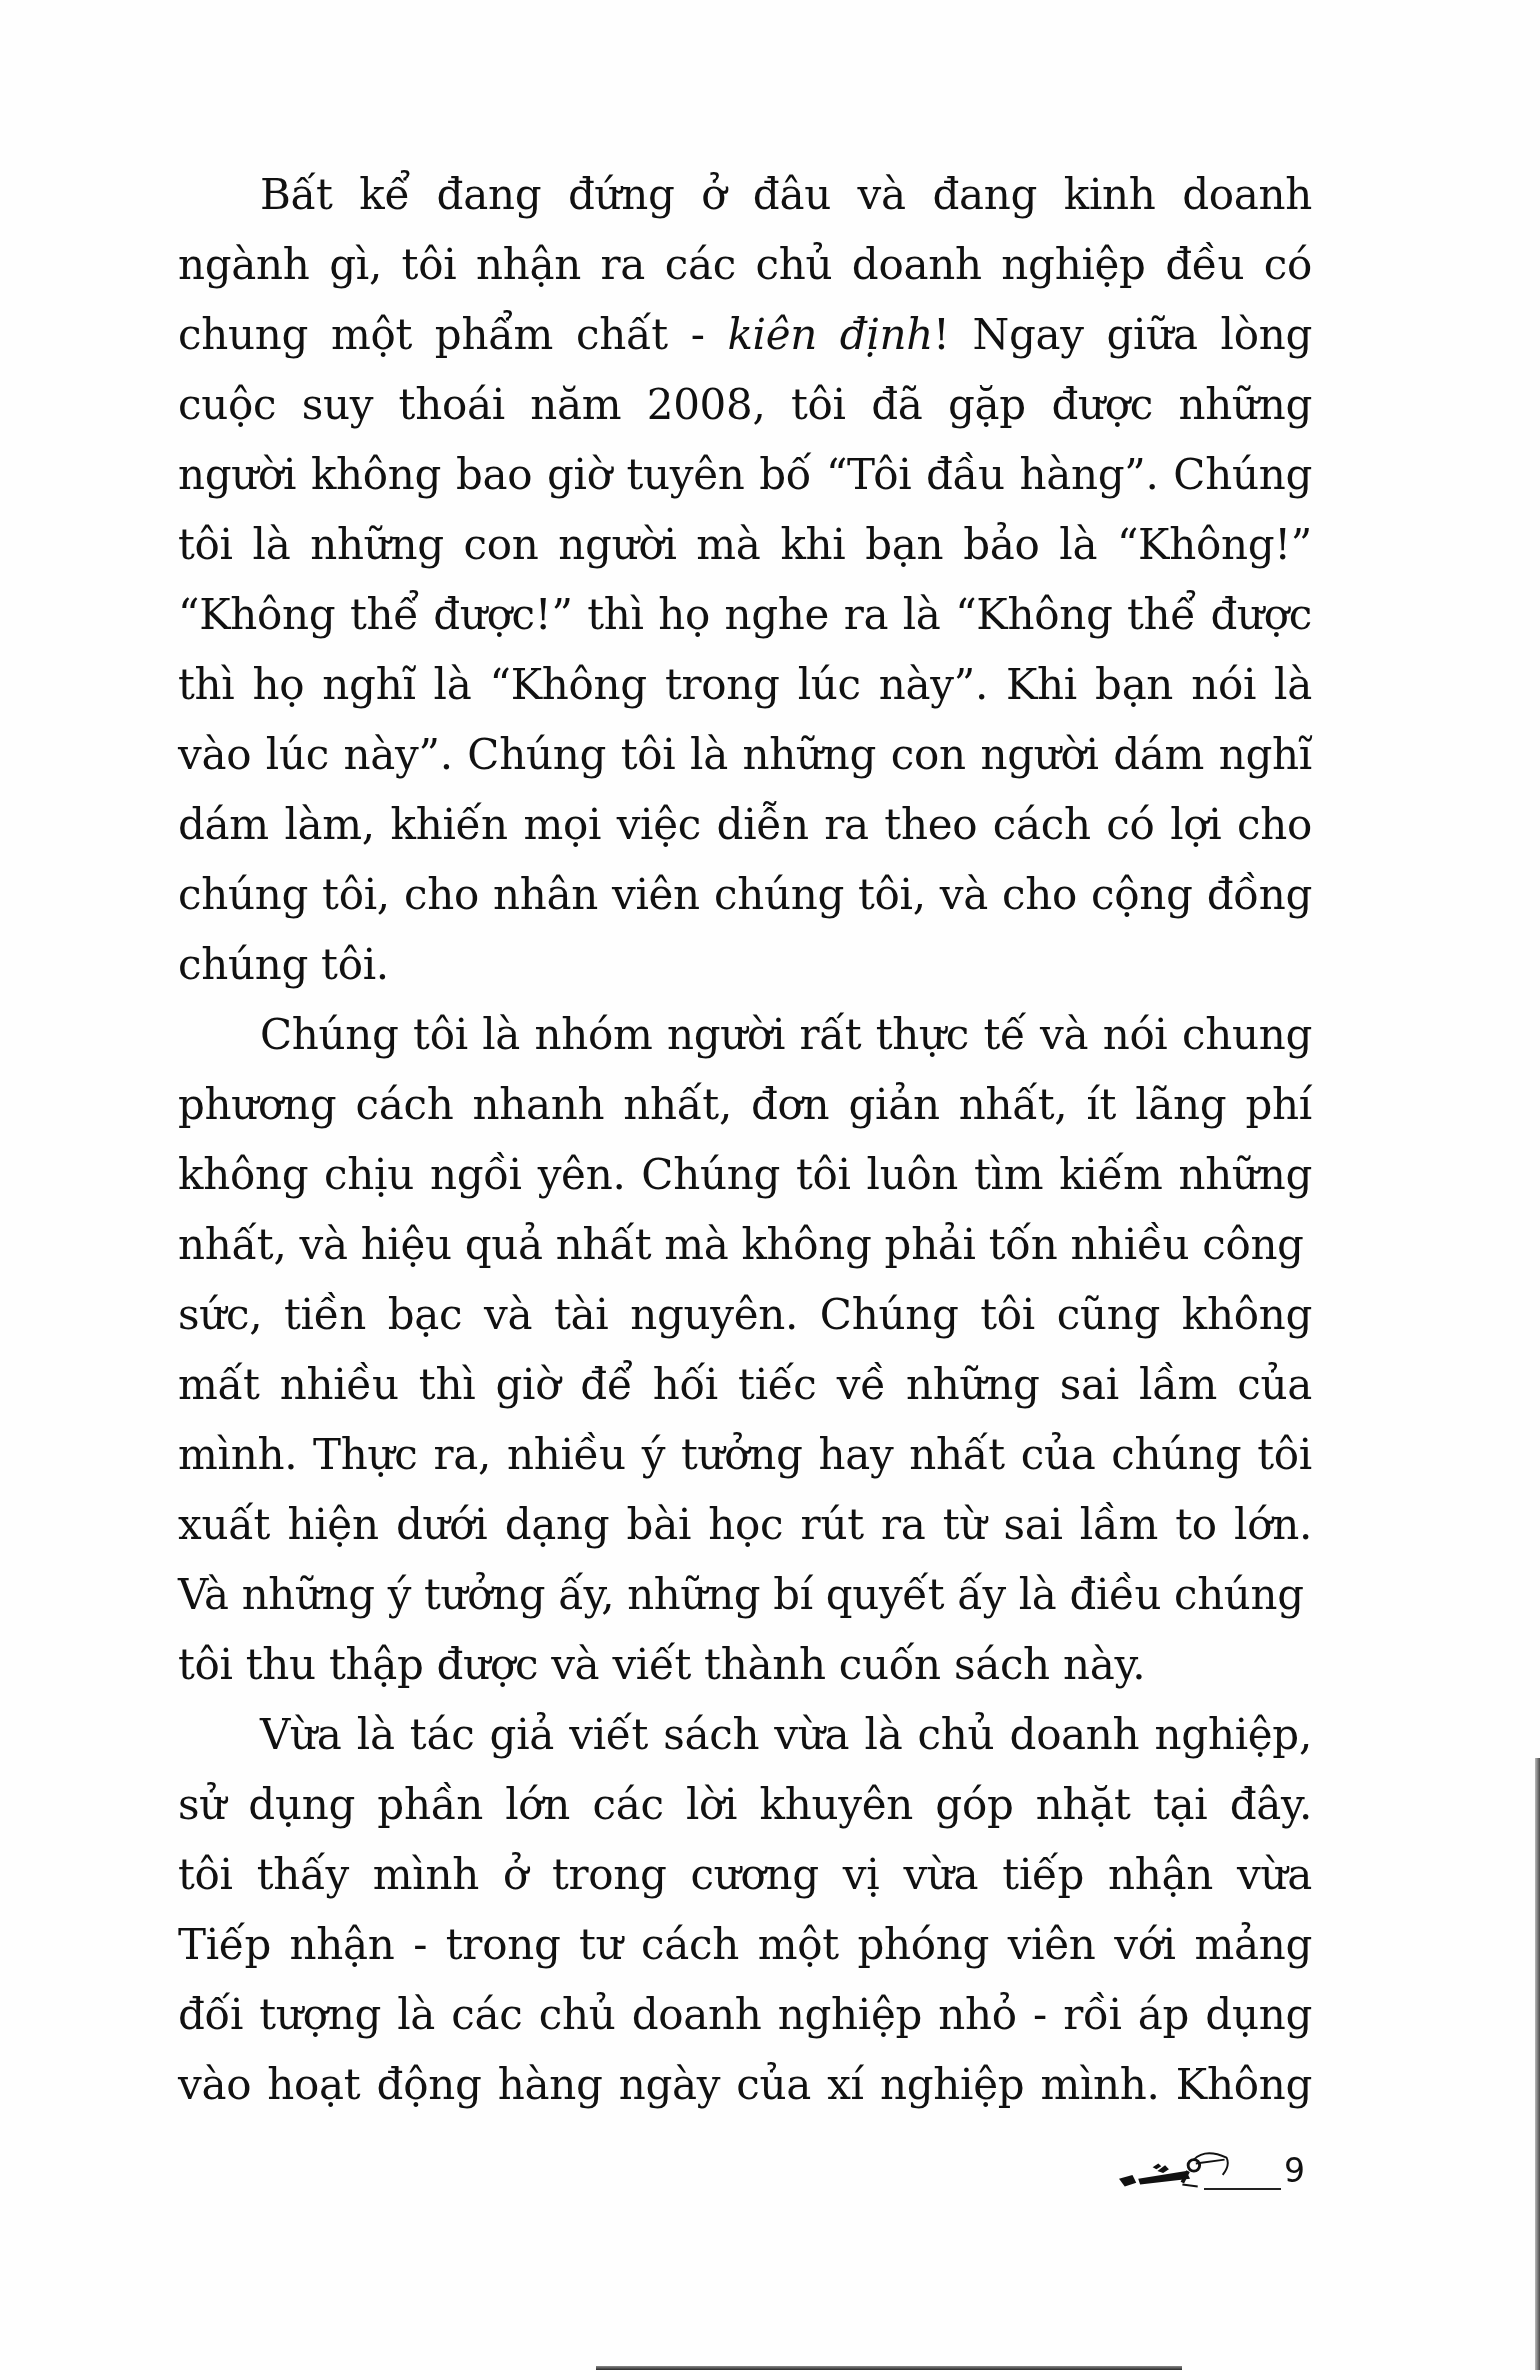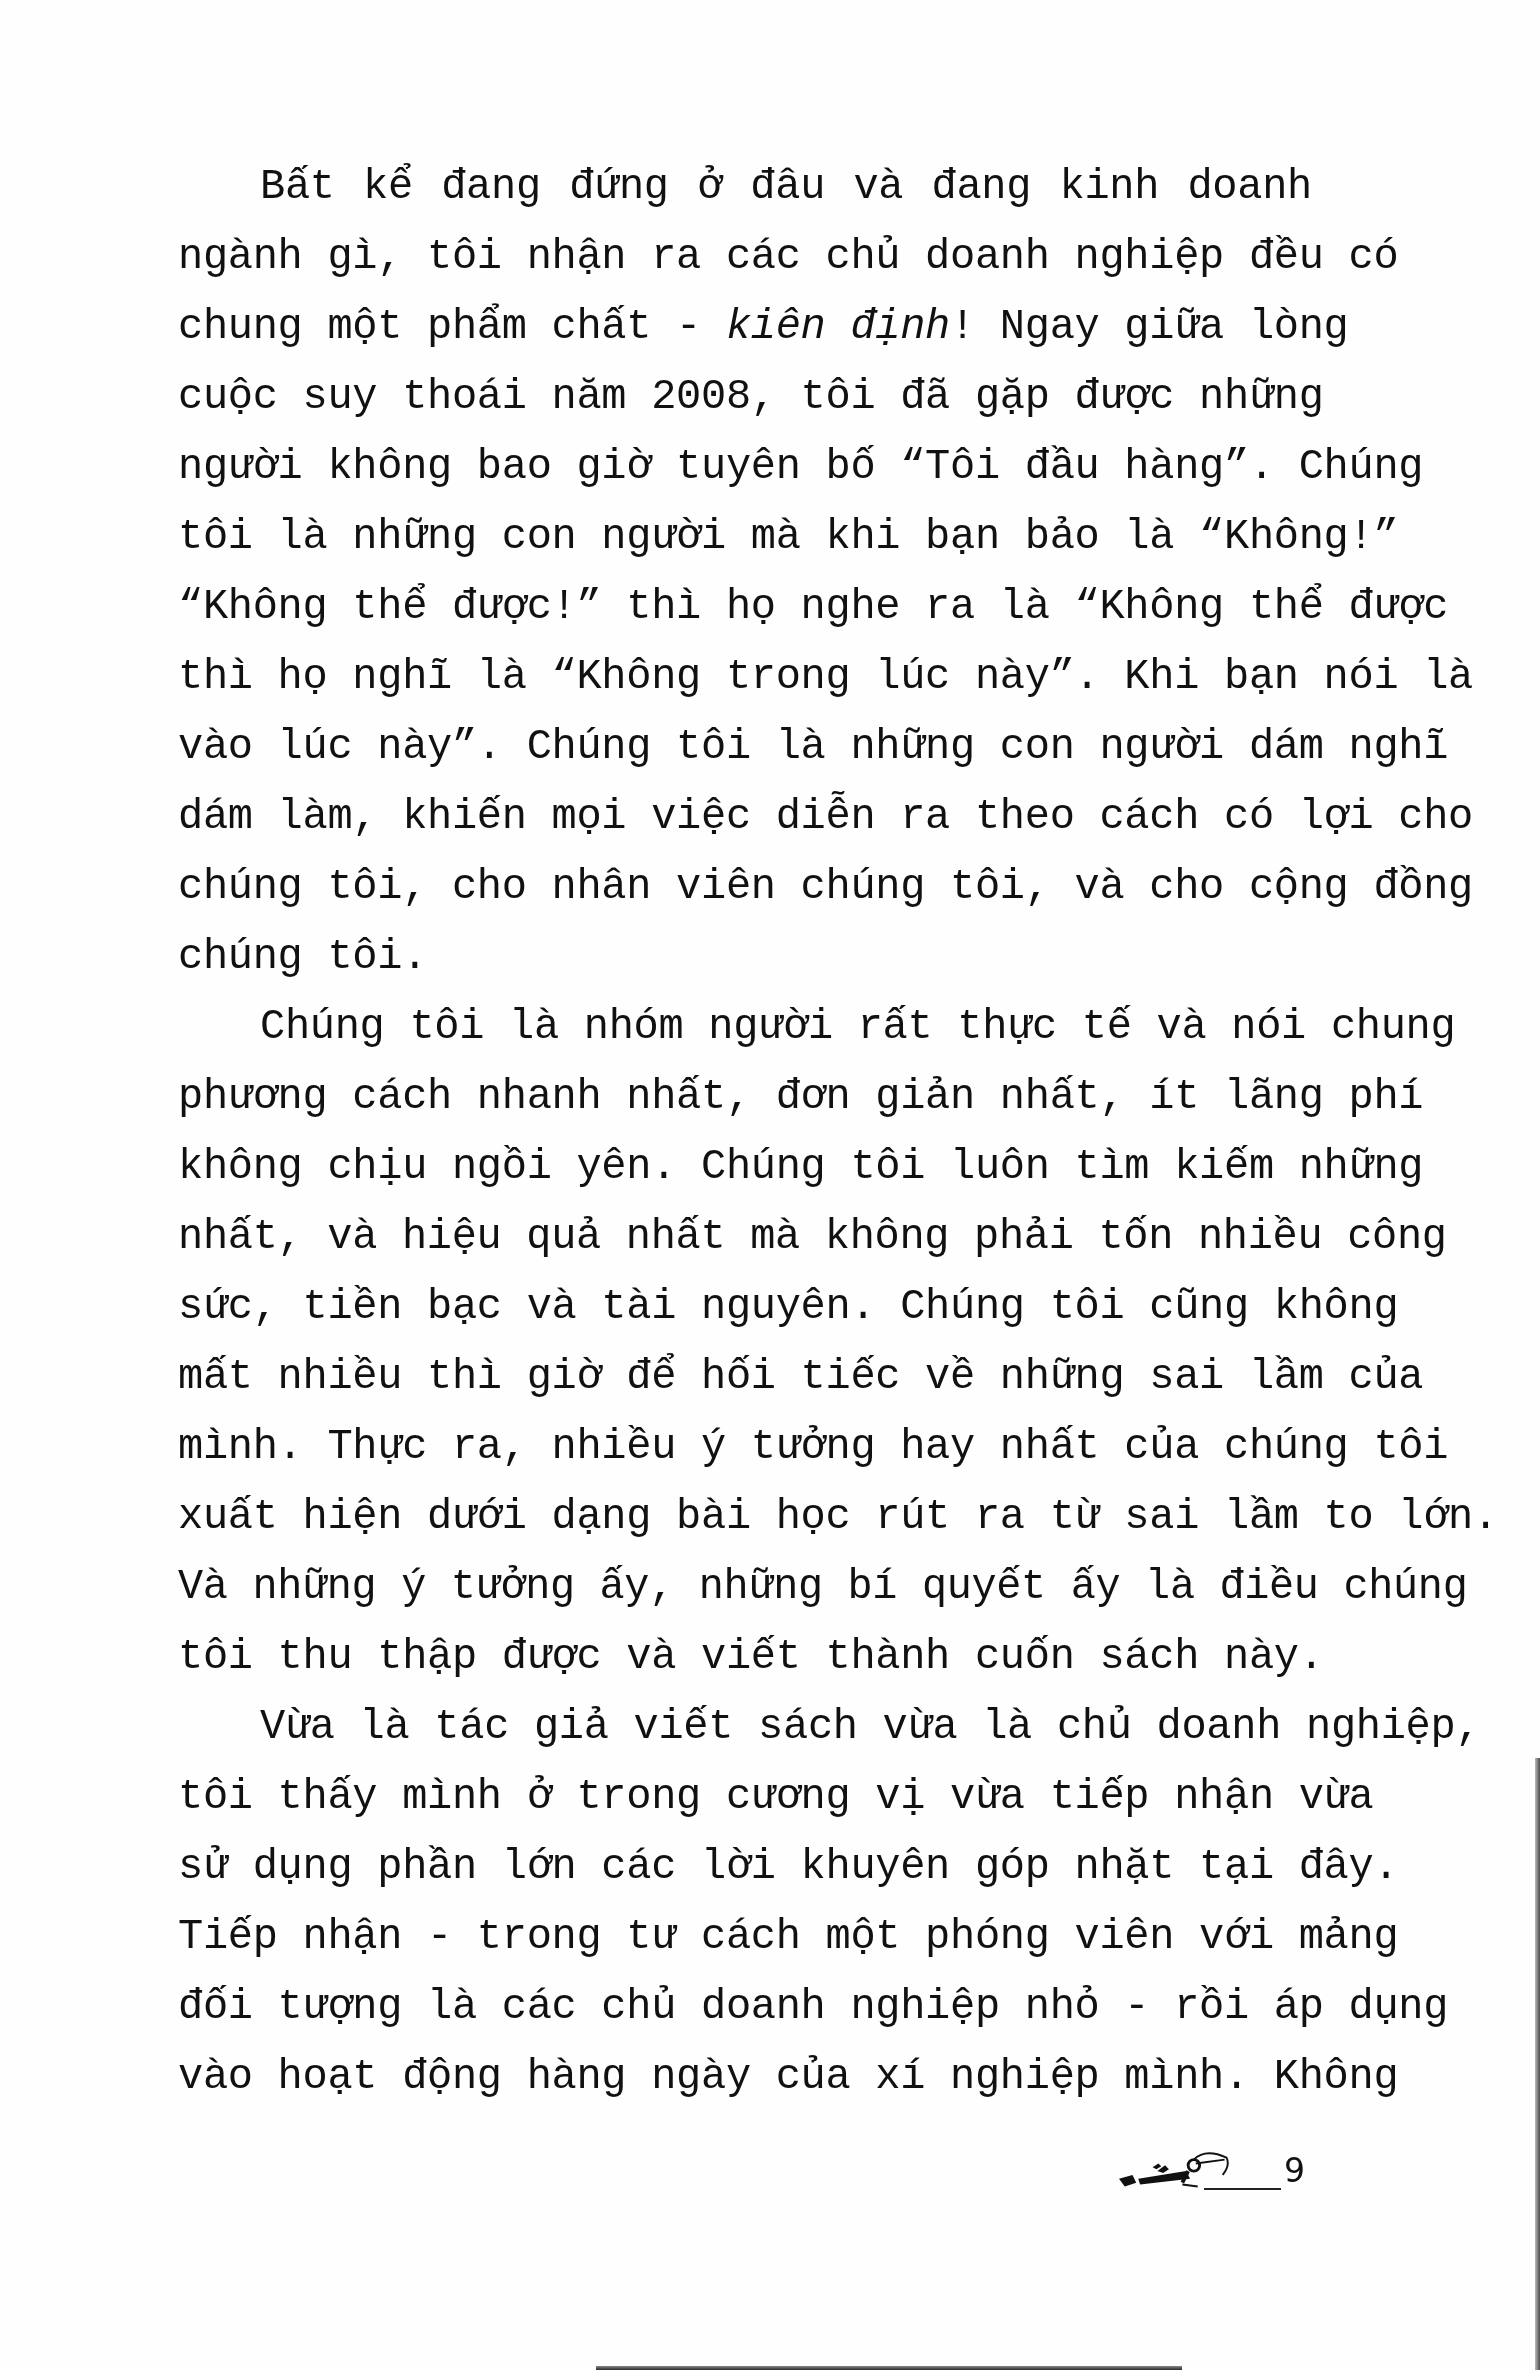--- a/index.html
+++ b/index.html
@@ -12,23 +12,22 @@
       color: #111111;
     }
     .page {
       position: absolute; left: 0; top: 0;
       width: 1541px; height: 2371px;
       background: #fefefe;
     }
     .text-block {
       position: absolute;
       left: 178px;
-      top: 152px;
+      top: 160px;
       width: 1134px;
-      font-family: Liberation Mono, monospace;
     }
     .line {
       height: 70px;
       line-height: 70px;
       font-size: 42px;
       white-space: nowrap;
       text-align: justify;
       text-align-last: justify;
       transform-origin: left center;
       letter-spacing: -0.3px;
@@ -91,22 +90,22 @@
       <div class="line">sức, tiền bạc và tài nguyên. Chúng tôi cũng không</div>
       <div class="line">mất nhiều thì giờ để hối tiếc về những sai lầm của</div>
       <div class="line">mình. Thực ra, nhiều ý tưởng hay nhất của chúng tôi</div>
       <div class="line">xuất hiện dưới dạng bài học rút ra từ sai lầm to lớn.</div>
       <div class="line" style="transform: scaleX(0.9957); width: 1138px; text-align-last: left;">Và những ý tưởng ấy, những bí quyết ấy là điều chúng</div>
       <div class="line last">tôi thu thập được và viết thành cuốn sách này.</div>
     </div>
 
     <div>
       <div class="line indent">Vừa là tác giả viết sách vừa là chủ doanh nghiệp,</div>
+      <div class="line">sử dụng phần lớn các lời khuyên góp nhặt tại đây.</div>
       <div class="line">tôi thấy mình ở trong cương vị vừa tiếp nhận vừa</div>
-      <div class="line">sử dụng phần lớn các lời khuyên góp nhặt tại đây.</div>
       <div class="line">Tiếp nhận - trong tư cách một phóng viên với mảng</div>
       <div class="line">đối tượng là các chủ doanh nghiệp nhỏ - rồi áp dụng</div>
       <div class="line">vào hoạt động hàng ngày của xí nghiệp mình. Không</div>
     </div>
   </div>
 
   <div class="footer">
     <svg class="ornament" viewBox="0 0 150 50" width="144" height="48">
       <polygon points="0,30 14,26 18,34 6,38" fill="#111"></polygon>
       <path d="M20,30 L70,22 L74,30 L22,36 Z" fill="#111"></path>

